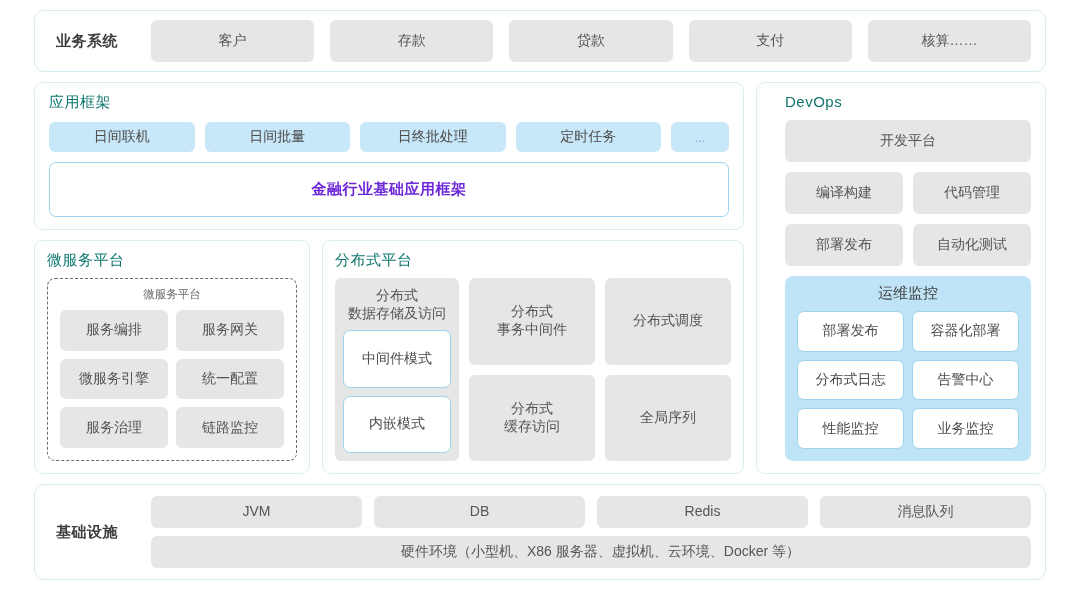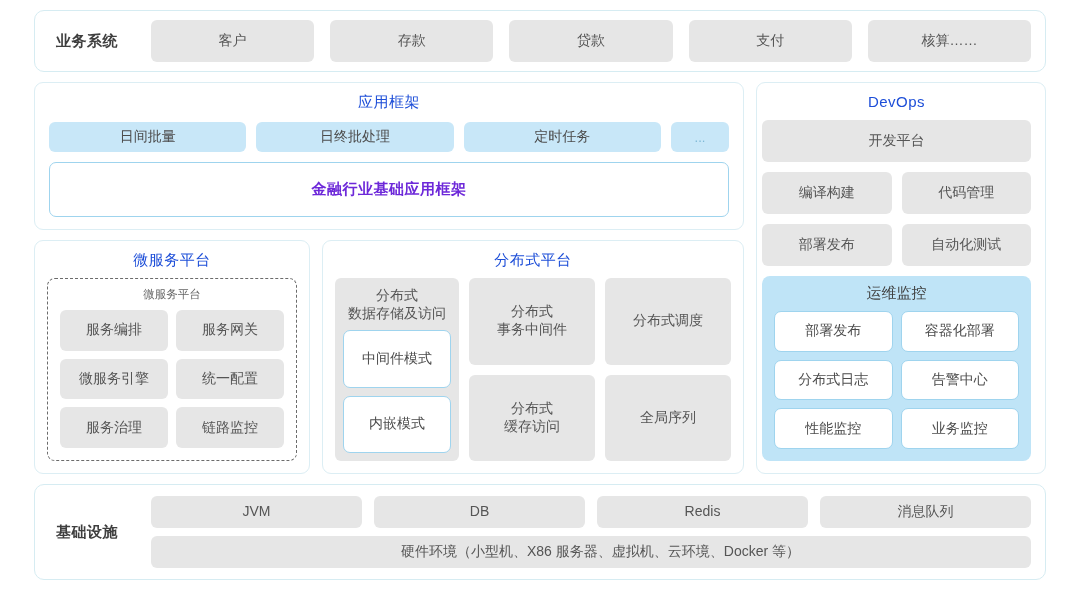--- a/index.html
+++ b/index.html
@@ -32,23 +32,23 @@
     background: #ffffff;
     box-sizing: border-box;
   }
   .panel {
     border: 1px solid #dceef4;
     border-radius: 9px;
     background: #ffffff;
     box-sizing: border-box;
   }
   .panel-title {
-    text-align: center;
+    text-align: left;
     font-size: 15px;
-    color: #1d4ed8;
+    color: #0f766e;
     letter-spacing: .5px;
   }
   .gray-chip {
     background: #e6e6e6;
     border-radius: 6px;
     display: flex;
     align-items: center;
     justify-content: center;
     text-align: center;
     color: #555555;
@@ -230,21 +230,21 @@
     flex: 1;
     display: grid;
     grid-template-columns: 1fr 1fr;
     grid-template-rows: 1fr 1fr;
     gap: 10px;
   }
 
   
   .devops {
     flex: 1;
-    padding: 10px 14px 12px 5px;
+    padding: 10px 14px 12px 28px;
     display: flex;
     flex-direction: column;
   }
   .devops .panel-title { margin-bottom: 10px; }
   .devops-platform { height: 42px; margin-bottom: 10px; }
   .devops-grid {
     display: grid;
     grid-template-columns: 1fr 1fr;
     gap: 10px;
     margin-bottom: 10px;
@@ -312,20 +312,21 @@
     </div>
   </div>
 
   <div class="mid">
 
     <div class="mid-left">
 
       <div class="panel appfw">
         <div class="panel-title">应用框架</div>
         <div class="appfw-chips">
+          <div class="blue-chip wide">日间联机</div>
           <div class="blue-chip wide">日间批量</div>
           <div class="blue-chip wide">日终批处理</div>
           <div class="blue-chip wide">定时任务</div>
           <div class="blue-chip narrow">...</div>
         </div>
         <div class="appfw-base">金融行业基础应用框架</div>
       </div>
 
       <div class="platforms">
 

